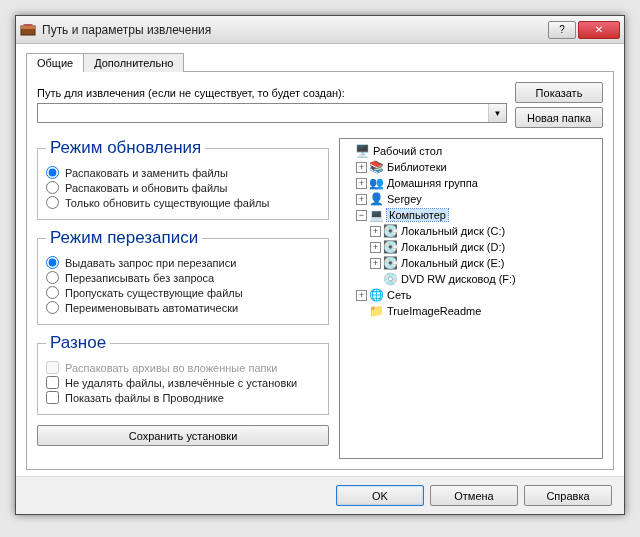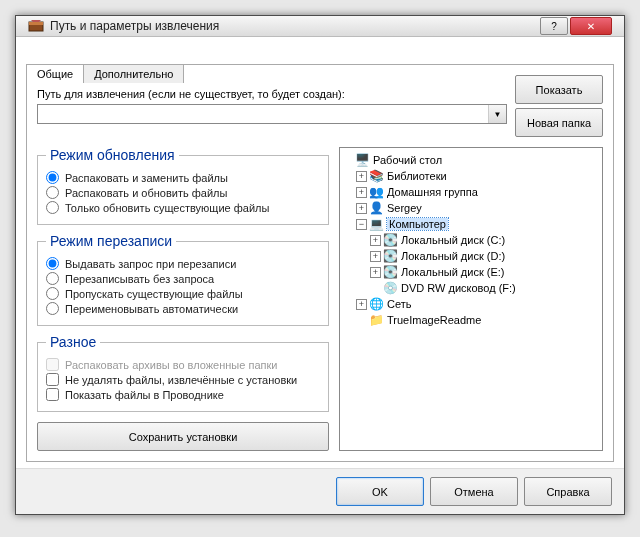--- a/index.html
+++ b/index.html
@@ -22,21 +22,21 @@
     box-shadow: 0 0 8px rgba(0,0,0,0.5);
     display: flex;
     flex-direction: column;
   }
   .titlebar {
     height: 28px;
     background: linear-gradient(to bottom, #f7f7f7, #dcdcdc);
     border-bottom: 1px solid #bbb;
     display: flex;
     align-items: center;
-    padding: 0 12px;
+    padding: 0 4px;
   }
   .titlebar-icon {
     width: 16px;
     height: 16px;
     margin-right: 6px;
   }
   .titlebar-title {
     flex: 1;
     font-size: 12px;
     color: #222;
@@ -62,21 +62,21 @@
   .body-area {
     flex: 1;
     padding: 8px 10px 6px 10px;
     display: flex;
     flex-direction: column;
     background: #fff;
   }
   .tabs {
     display: flex;
     position: relative;
-    top: 19px;
+    top: 1px;
   }
   .tab {
     padding: 3px 10px;
     border: 1px solid #aaa;
     border-bottom: none;
     background: #eee;
     font-size: 11px;
     margin-right: -1px;
   }
   .tab.active {
@@ -116,21 +116,21 @@
     width: 18px;
     display: flex;
     align-items: center;
     justify-content: center;
     border-left: 1px solid #ccc;
     background: linear-gradient(to bottom,#f7f7f7,#ddd);
     font-size: 8px;
   }
   .btn {
     min-width: 88px;
-    height: 29px;
+    height: 21px;
     border: 1px solid #888;
     background: linear-gradient(to bottom,#f7f7f7,#e1e1e1);
     font-size: 11px;
     border-radius: 2px;
     padding: 0 8px;
   }
   .side-btns { display:flex; flex-direction:column; gap:4px; }
   .main-row {
     display: flex;
     gap: 10px;
@@ -142,21 +142,21 @@
     width: 292px;
     display: flex;
     flex-direction: column;
     gap: 8px;
   }
   fieldset {
     border: 1px solid #bbb;
     padding: 6px 8px 8px 8px;
   }
   legend {
-    font-size: 14px;
+    font-size: 17px;
     padding: 0 4px;
     color: #003399;
   }
   .radio-row, .check-row {
     display: flex;
     align-items: flex-end;
     gap: 6px;
     margin: 2px 0;
     font-size: 11px;
     color: #222;

